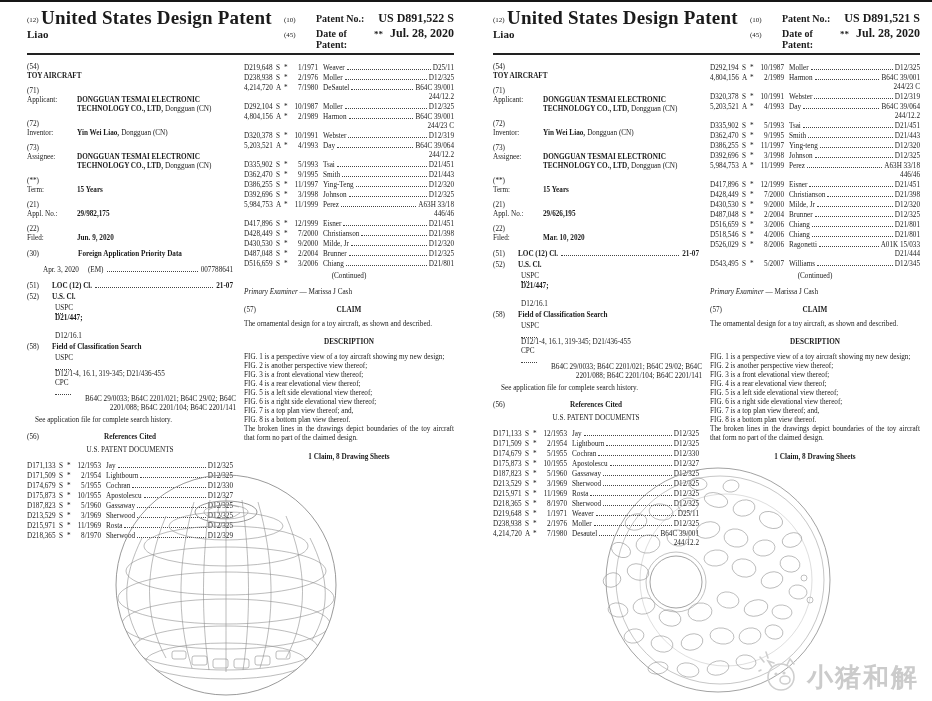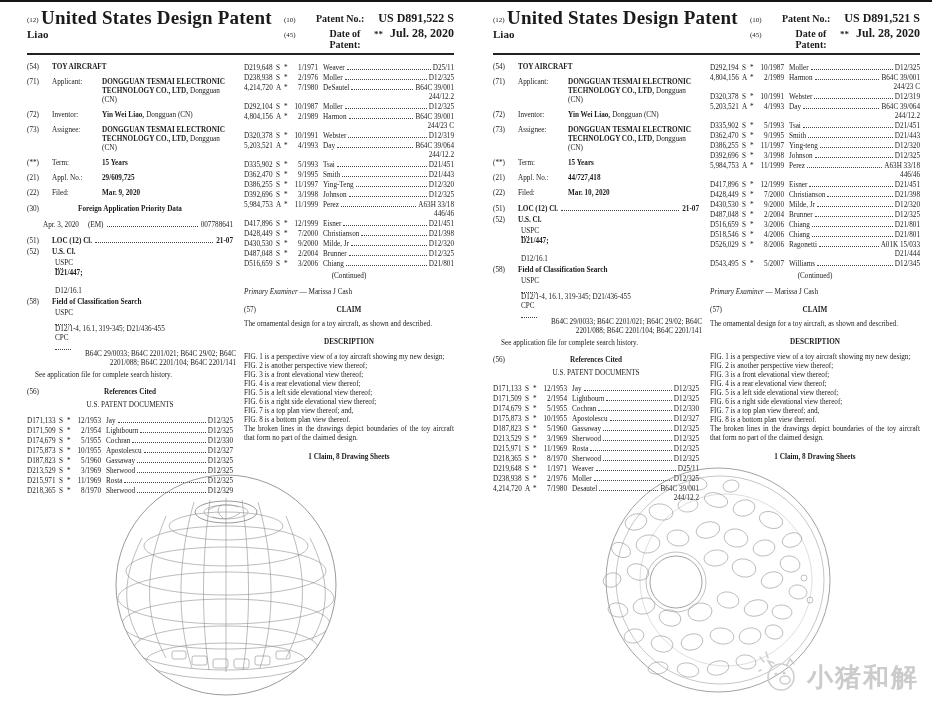--- a/index.html
+++ b/index.html
@@ -13,35 +13,35 @@
   
   .hdr{display:flex;}
   .hdr-left{flex:1;min-width:0;}
   .kind{display:flex;align-items:flex-start;}
   .kind-num{font-size:7px;margin-top:9px;width:14px;flex:none;}
   .kind-title{font-size:19px;font-weight:bold;white-space:nowrap;letter-spacing:.2px;}
   .author{font-size:11px;font-weight:bold;margin-top:-1px;}
   .hdr-right{width:206px;flex:none;padding-top:4px;}
   .hr-row{display:flex;align-items:baseline;}
   .hr-num{font-size:7px;width:32px;flex:none;padding-left:36px;}
-  .hr-label{font-size:10px;font-weight:bold;text-align:center;}
+  .hr-label{font-size:10px;font-weight:bold;}
   .hr-fill{flex:1;}
   .hr-note{font-size:9px;font-weight:bold;margin-right:7px;}
   .hr-val{font-size:12px;font-weight:bold;white-space:nowrap;}
   .rule{border-top:2px solid #222;margin-top:3px;}
 
   
   .cols{display:flex;gap:11px;margin-top:8px;font-size:7.2px;line-height:9px;}
   .colL{width:206px;flex:none;}
   .colR{flex:1;min-width:0;}
   .b{font-weight:bold;}
   .it{font-style:italic;}
 
   
-  .bib{display:flex;margin-bottom:6px;}
+  .bib{display:flex;margin-bottom:6px;flex-direction:column;}
   .bib-num{width:25px;flex:none;}
   .bib-body{flex:1;padding-left:50px;text-indent:-50px;}
   .bib-key{display:inline-block;width:50px;text-indent:0;vertical-align:top;}
   .bib-key:empty{display:none;}
   .bib-rest{margin-left:2px;}
 
   .dots{flex:1;border-bottom:1px dotted #444;height:6px;margin:0 3px;min-width:8px;}
 
   .pri-head{text-align:center;font-weight:bold;position:relative;margin:7px 0 6px;}
   .pri-num,.sec-num,.claim-num{position:absolute;left:0;font-weight:normal;}
@@ -148,26 +148,26 @@
               <span class="bib-body"><span class="bib-key">Assignee:</span><span class="b">DONGGUAN TESMAI ELECTRONIC TECHNOLOGY CO., LTD,</span><span class="bib-rest">Dongguan (CN)</span></span>
             </div>
 
             <div class="bib">
               <span class="bib-num">(**)</span>
               <span class="bib-body"><span class="bib-key">Term:</span><span class="b">15 Years</span><span class="bib-rest"></span></span>
             </div>
 
             <div class="bib">
               <span class="bib-num">(21)</span>
-              <span class="bib-body"><span class="bib-key">Appl. No.:</span><span class="b">29/609,725</span><span class="bib-rest"></span></span>
+              <span class="bib-body"><span class="bib-key">Appl. No.:</span><span class="b">29/982,175</span><span class="bib-rest"></span></span>
             </div>
 
             <div class="bib">
               <span class="bib-num">(22)</span>
-              <span class="bib-body"><span class="bib-key">Filed:</span><span class="b">Mar. 9, 2020</span><span class="bib-rest"></span></span>
+              <span class="bib-body"><span class="bib-key">Filed:</span><span class="b">Jun. 9, 2020</span><span class="bib-rest"></span></span>
             </div>
           </div>
 
         <div class="pri-head">
           <span class="pri-num">(30)</span>
           <span>Foreign Application Priority Data</span>
         </div>
         <div class="pri-row">
           <span class="pri-date">Apr. 3, 2020</span>
           <span class="pri-country">(EM)</span>
@@ -664,21 +664,21 @@
               <span class="bib-body"><span class="bib-key">Assignee:</span><span class="b">DONGGUAN TESMAI ELECTRONIC TECHNOLOGY CO., LTD,</span><span class="bib-rest">Dongguan (CN)</span></span>
             </div>
 
             <div class="bib">
               <span class="bib-num">(**)</span>
               <span class="bib-body"><span class="bib-key">Term:</span><span class="b">15 Years</span><span class="bib-rest"></span></span>
             </div>
 
             <div class="bib">
               <span class="bib-num">(21)</span>
-              <span class="bib-body"><span class="bib-key">Appl. No.:</span><span class="b">44/727,418</span><span class="bib-rest"></span></span>
+              <span class="bib-body"><span class="bib-key">Appl. No.:</span><span class="b">29/626,195</span><span class="bib-rest"></span></span>
             </div>
 
             <div class="bib">
               <span class="bib-num">(22)</span>
               <span class="bib-body"><span class="bib-key">Filed:</span><span class="b">Mar. 10, 2020</span><span class="bib-rest"></span></span>
             </div>
           </div>
 
         <div class="cls-row">
           <span class="cls-num">(51)</span>

